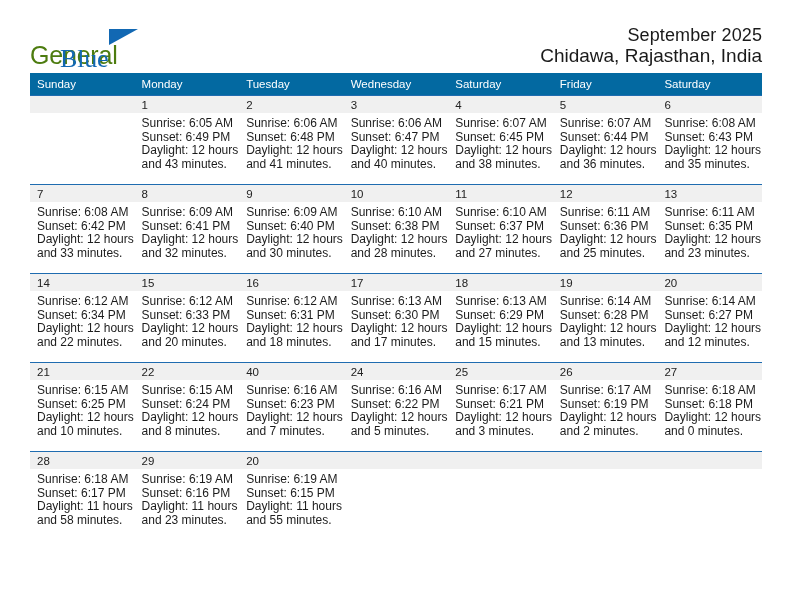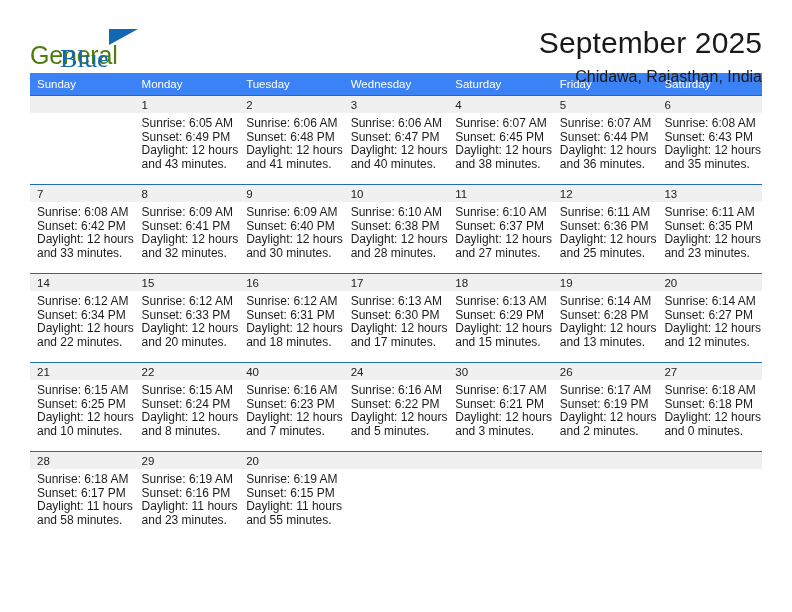--- a/index.html
+++ b/index.html
@@ -65,44 +65,43 @@
     color: #1268b3;
     letter-spacing: -0.2px;
     font-family: Liberation Serif, serif;
   }
 
   .titles {
     text-align: right;
     padding-top: 0px;
   }
   .cal-title {
-    font-size: 30px;
+    font-size: 18px;
     color: #1a1a1a;
     font-weight: normal;
     line-height: 1.1;
     margin: 0;
     letter-spacing: 0.1px;
   }
   .cal-subtitle {
-    font-size: 16px;
+    font-size: 19px;
     color: #1a1a1a;
-    margin-top: 9px;
     line-height: 1.1;
   }
 
   
   .calendar {
     width: 732px;
     border-collapse: collapse;
     table-layout: fixed;
     margin-top: 3px;
   }
 
   .calendar th {
-    background: #3b82f6;
+    background: #0369a1;
     color: #ffffff;
     font-weight: normal;
     font-size: 11.5px;
     text-align: left;
     padding: 5px 0 5px 7px;
     height: 19px;
     box-sizing: border-box;
     border: none;
   }
 
@@ -452,21 +451,21 @@
               <div class="daybody">
                 <div>Sunrise: 6:16 AM</div>
                 <div>Sunset: 6:22 PM</div>
                 <div>Daylight: 12 hours</div>
                 <div>and 5 minutes.</div>
               </div>
             </div>
           </td>
           <td>
             <div class="daycell">
-              <div class="daynum-band">30</div>
+              <div class="daynum-band">25</div>
               <div class="daybody">
                 <div>Sunrise: 6:17 AM</div>
                 <div>Sunset: 6:21 PM</div>
                 <div>Daylight: 12 hours</div>
                 <div>and 3 minutes.</div>
               </div>
             </div>
           </td>
           <td>
             <div class="daycell">

